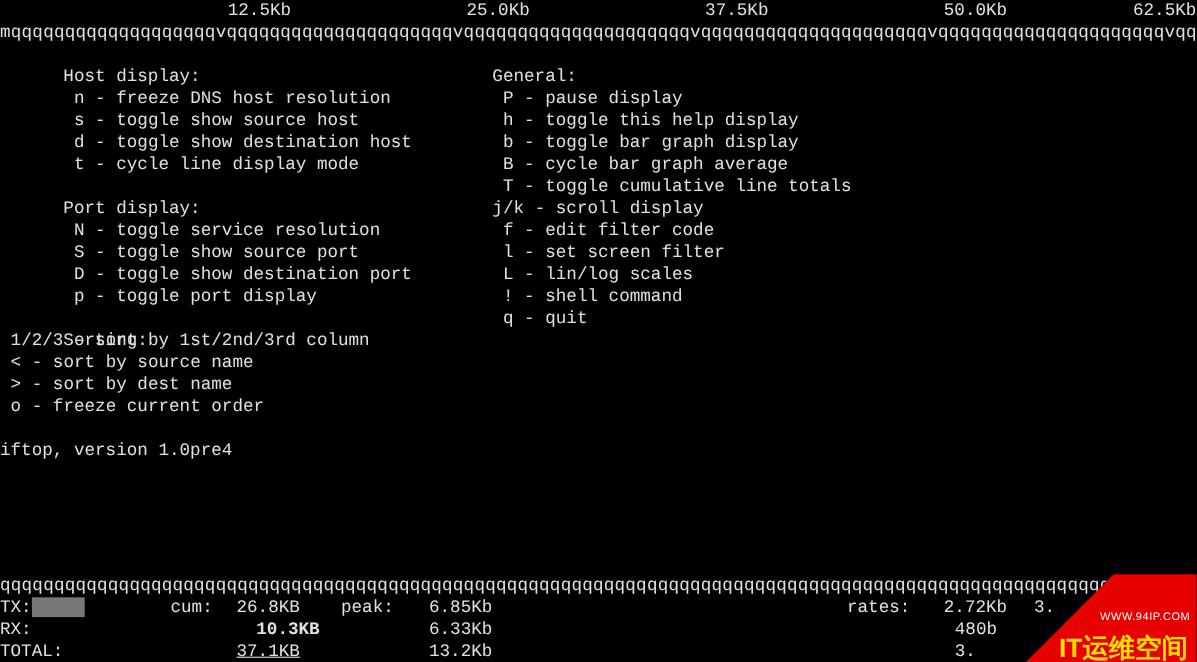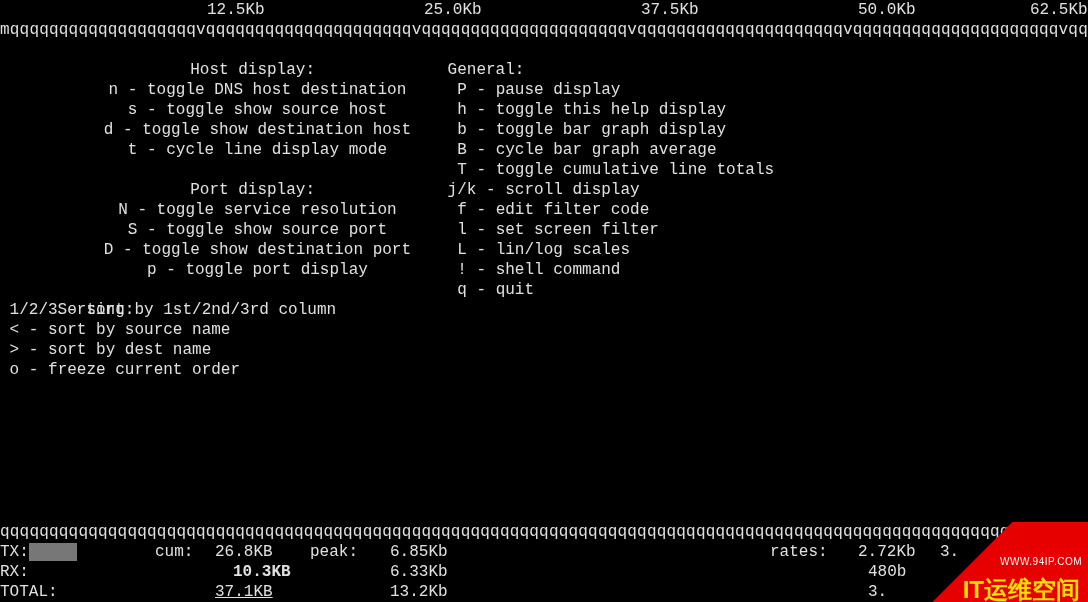--- a/index.html
+++ b/index.html
@@ -41,21 +41,21 @@
   }
   .help-row {
     white-space: pre;
     height: 20px;
   }
   .col-left, .col-right {
     display: inline-block;
     vertical-align: top;
     white-space: pre;
   }
-  .col-left { width: 390px; text-align: center; }
+  .col-left { width: 390px; }
   .footer {
     position: absolute;
     bottom: 0;
     left: 0;
     width: 1088px;
   }
   .foot-row {
     white-space: pre;
     height: 20px;
     position: relative;
@@ -121,21 +121,21 @@
     <span style="left:1030px;">62.5Kb</span>
   </div>
 
   <div class="rule-row">mqqqqqqqqqqqqqqqqqqqvqqqqqqqqqqqqqqqqqqqqqvqqqqqqqqqqqqqqqqqqqqqvqqqqqqqqqqqqqqqqqqqqqvqqqqqqqqqqqqqqqqqqqqqvqqqqqqqqqqqqqqqqqq</div>
 
   <div class="help-section">
     <div class="help-row">
       <span class="col-left">Host display:</span><span class="col-right">General:</span>
     </div>
     <div class="help-row">
-      <span class="col-left"> <span>n</span> - <span>toggle DNS host destination</span></span><span class="col-right"> <span>P</span> - <span>pause display</span></span>
+      <span class="col-left"> <span>n</span> - <span>freeze DNS host resolution</span></span><span class="col-right"> <span>P</span> - <span>pause display</span></span>
     </div>
     <div class="help-row">
       <span class="col-left"> <span>s</span> - <span>toggle show source host</span></span><span class="col-right"> <span>h</span> - <span>toggle this help display</span></span>
     </div>
     <div class="help-row">
       <span class="col-left"> <span>d</span> - <span>toggle show destination host</span></span><span class="col-right"> <span>b</span> - <span>toggle bar graph display</span></span>
     </div>
     <div class="help-row">
       <span class="col-left"> <span>t</span> - <span>cycle line display mode</span></span><span class="col-right"> <span>B</span> - <span>cycle bar graph average</span></span>
     </div>
@@ -161,20 +161,21 @@
       <span class="col-left"> </span><span class="col-right"> <span>q</span> - <span>quit</span></span>
     </div>
     <div class="help-row">
       <span>Sorting:</span>
     </div>
     <div class="help-row"> <span>1/2/3</span> - <span>sort by 1st/2nd/3rd column</span></div>
     <div class="help-row"> <span>&lt;</span> - <span>sort by source name</span></div>
     <div class="help-row"> <span>&gt;</span> - <span>sort by dest name</span></div>
     <div class="help-row"> <span>o</span> - <span>freeze current order</span></div>
     <div class="help-row"> </div>
+    <div class="help-row">iftop, version 1.0pre4</div>
   </div>
 
   <div class="footer">
     <div class="rule-row">qqqqqqqqqqqqqqqqqqqqqqqqqqqqqqqqqqqqqqqqqqqqqqqqqqqqqqqqqqqqqqqqqqqqqqqqqqqqqqqqqqqqqqqqqqqqqqqqqqqqqqqqqqqqqqqqqqqqqqqqqqqq</div>
 
     <div class="foot-row">
       <span class="foot-cell" style="left:0;"><span>TX:</span><span class="cursor-block"></span></span>
       <span class="foot-cell" style="left:155px;">cum:</span>
       <span class="foot-cell" style="left:215px;">26.8KB</span>
       <span class="foot-cell" style="left:310px;">peak:</span>

